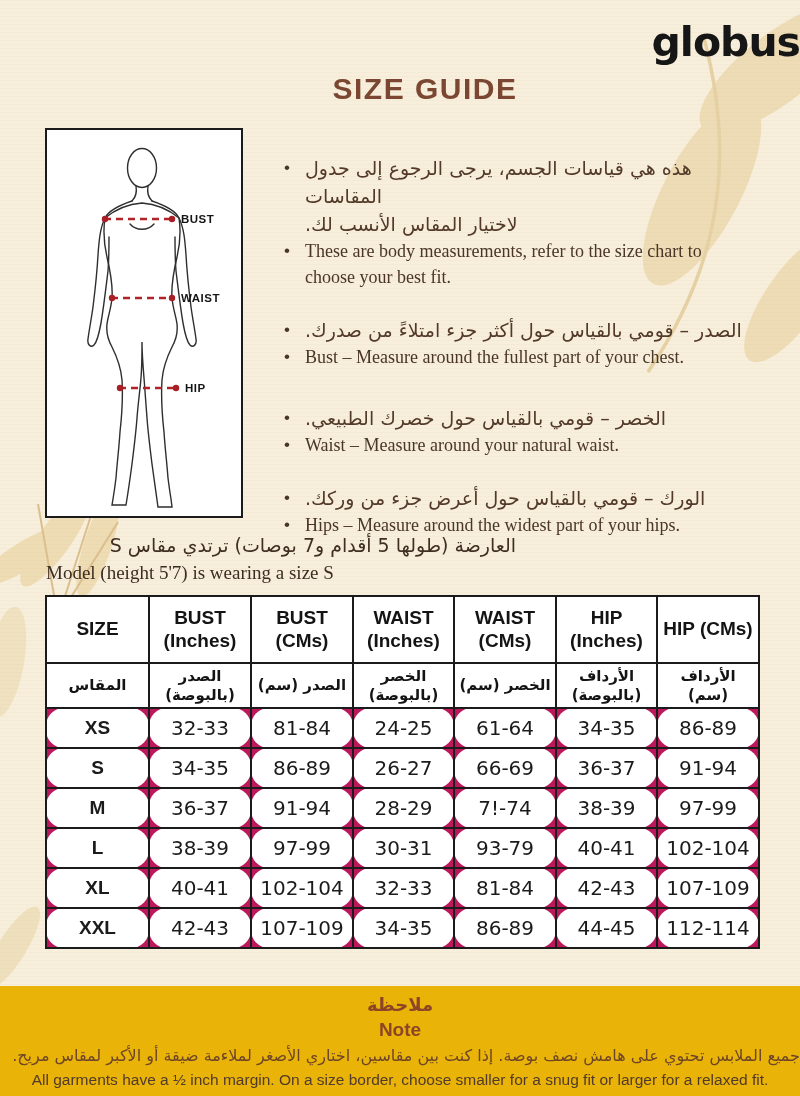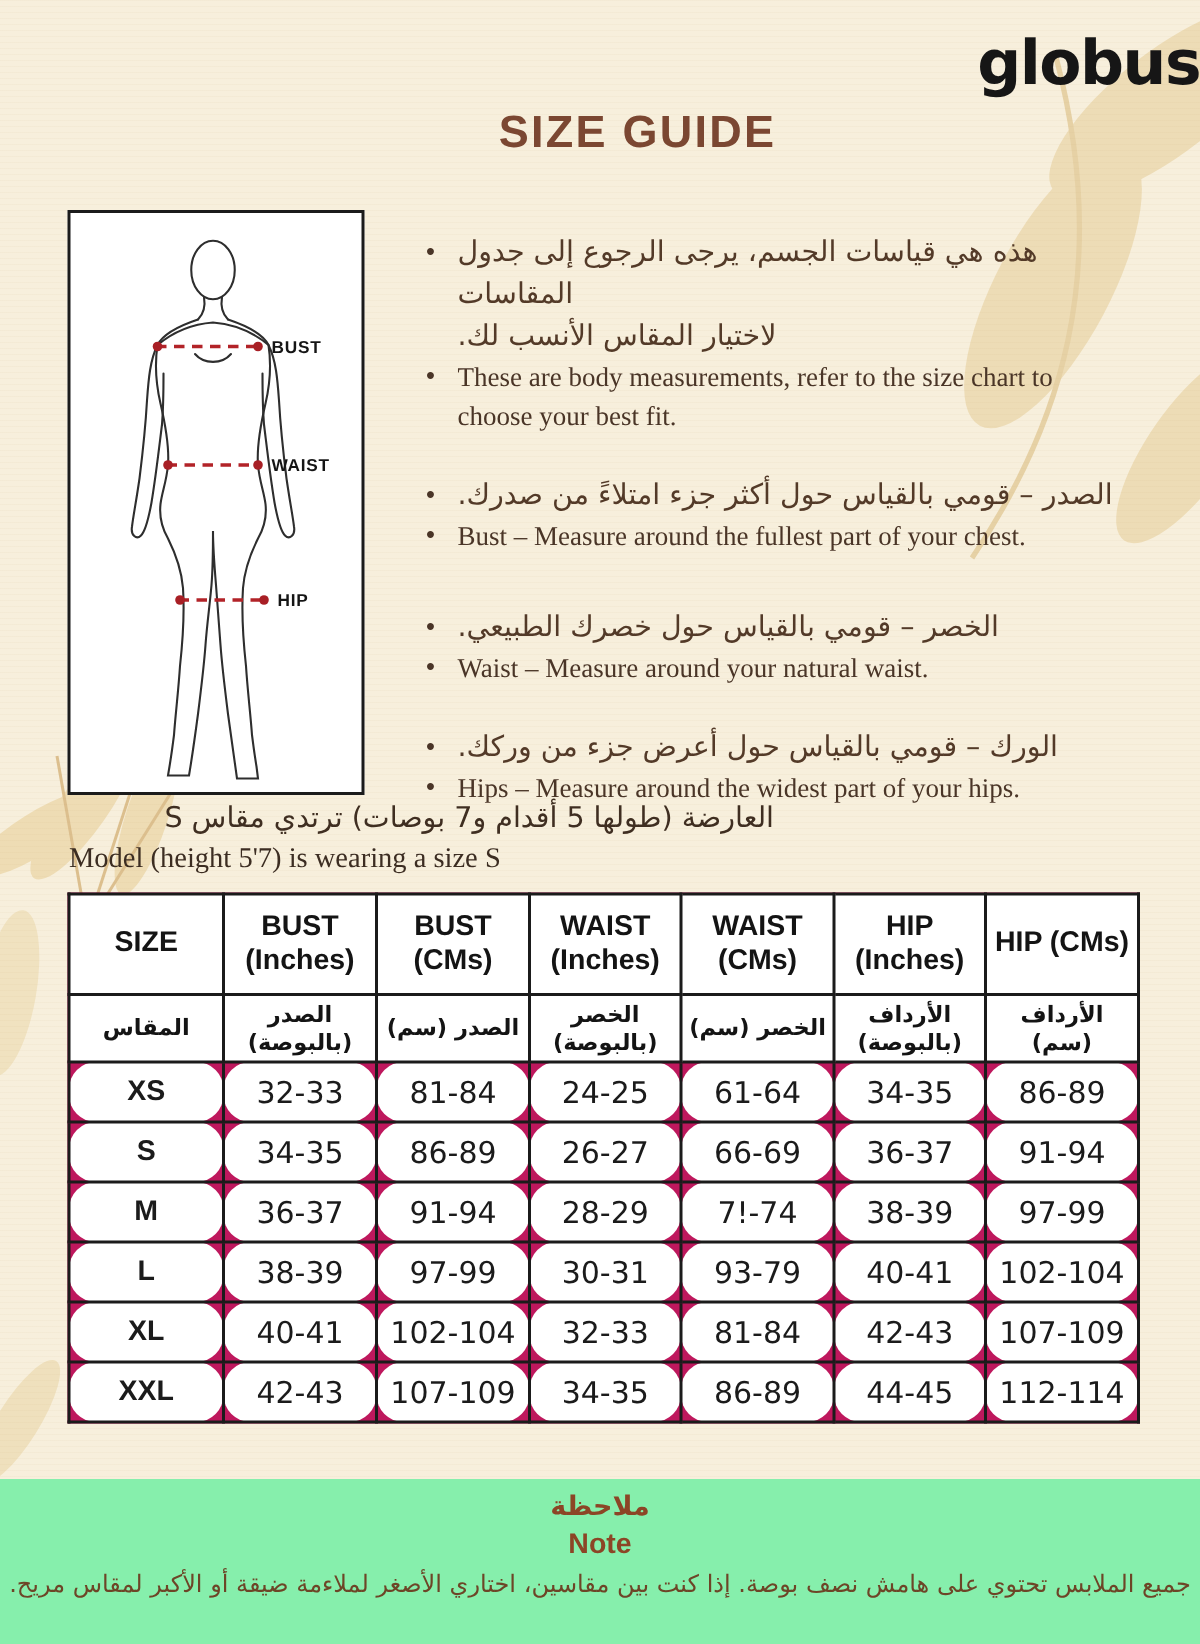--- a/index.html
+++ b/index.html
@@ -14,21 +14,21 @@
   }
   .decor{position:absolute;inset:0;z-index:0;}
   .content{position:absolute;inset:0;z-index:2;}
 
   .logo{position:absolute;top:18px;left:0;width:100%;text-align:right;
     font-family:"DejaVu Sans",sans-serif;font-weight:600;font-size:41px;
     letter-spacing:-1px;color:#161616;}
   .page-title{position:absolute;top:72px;left:0;width:100%;text-align:center;
     font-weight:800;font-size:30px;letter-spacing:1.5px;color:#7b4732;padding-left:25px;}
 
-  .diagram{position:absolute;left:45px;top:140px;width:194px;height:386px;
+  .diagram{position:absolute;left:45px;top:128px;width:194px;height:386px;
     background:#ffffff;border:2px solid #1b1b1b;}
   .diagram svg{display:block;width:100%;height:100%;}
   .measure-label{font-family:"Liberation Sans",sans-serif;font-weight:bold;
     font-size:11.5px;letter-spacing:.5px;fill:#151515;}
 
   .bullets{position:absolute;left:284px;top:154px;width:480px;}
   .b-row{display:flex;align-items:flex-start;}
   .b-marker{width:21px;flex:0 0 21px;color:#4a3527;font-size:17px;line-height:26px;}
   .b-marker.ar-m{line-height:28px;}
   .b-spacer{width:21px;flex:0 0 21px;}
@@ -53,26 +53,26 @@
   tr.hdr-en td{font-weight:bold;font-size:19px;line-height:1.18;color:#141414;
     font-family:"Liberation Sans",sans-serif;}
   tr.hdr-ar{height:45px;}
   tr.hdr-ar td{direction:rtl;font-weight:bold;font-size:15px;line-height:1.25;color:#141414;
     font-family:"DejaVu Sans",sans-serif;}
   tr.data-row{height:40px;}
   tr.data-row td{font-family:"DejaVu Sans",sans-serif;font-size:20px;color:#1b1b1b;border-radius:18px;}
   tr.data-row td.size-cell{font-family:"Liberation Sans",sans-serif;font-weight:bold;font-size:19px;}
 
   .note{position:absolute;left:0;top:986px;width:800px;height:110px;
-    background:#86efac;text-align:center;}
+    background:#eab308;text-align:center;}
   .note-h-ar{direction:rtl;font-family:"DejaVu Sans",sans-serif;font-weight:bold;
     font-size:18px;line-height:24px;padding-top:7px;color:#8c4526;}
   .note-h-en{font-weight:bold;font-size:19px;line-height:26px;color:#8c4526;}
   .note-ar{direction:rtl;font-family:"DejaVu Sans",sans-serif;
-    font-size:16px;line-height:25px;color:#6d4527;}
+    font-size:16px;line-height:25px;color:#6d4527;text-align:right;}
   .note-en{font-size:15.5px;line-height:23px;color:#503a2b;}
 </style>
 </head>
 <body>
 
 <svg class="decor" width="800" height="1096" viewBox="0 0 800 1096">
   <g fill="#eddcb6">
     <ellipse cx="778" cy="68" rx="96" ry="34" transform="rotate(-38 778 68)"></ellipse>
     <ellipse cx="702" cy="192" rx="104" ry="38" transform="rotate(-62 702 192)"></ellipse>
     <ellipse cx="793" cy="298" rx="76" ry="27" transform="rotate(-55 793 298)"></ellipse>
@@ -270,15 +270,16 @@
         <td>44-45</td>
         <td>112-114</td>
       </tr>
     </tbody>
   </table>
 
   <div class="note">
     <div class="note-h-ar">ملاحظة</div>
     <div class="note-h-en">Note</div>
     <div class="note-ar">جميع الملابس تحتوي على هامش نصف بوصة. إذا كنت بين مقاسين، اختاري الأصغر لملاءمة ضيقة أو الأكبر لمقاس مريح.</div>
+    <div class="note-en">All garments have a ½ inch margin. On a size border, choose smaller for a snug fit or larger for a relaxed fit.</div>
   </div>
 
 </div>
 
 </body></html>

